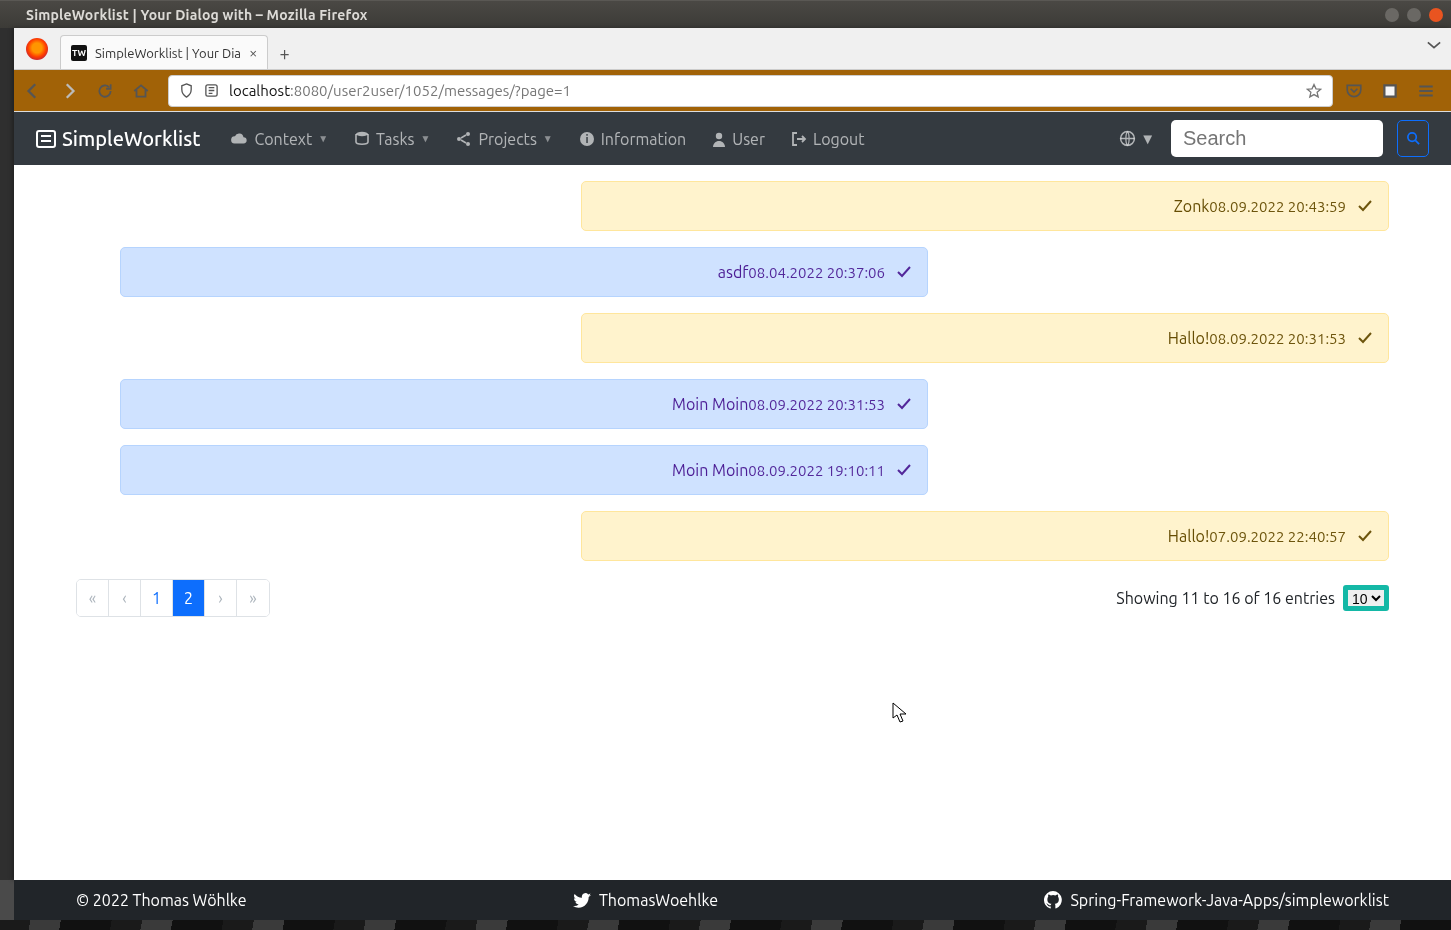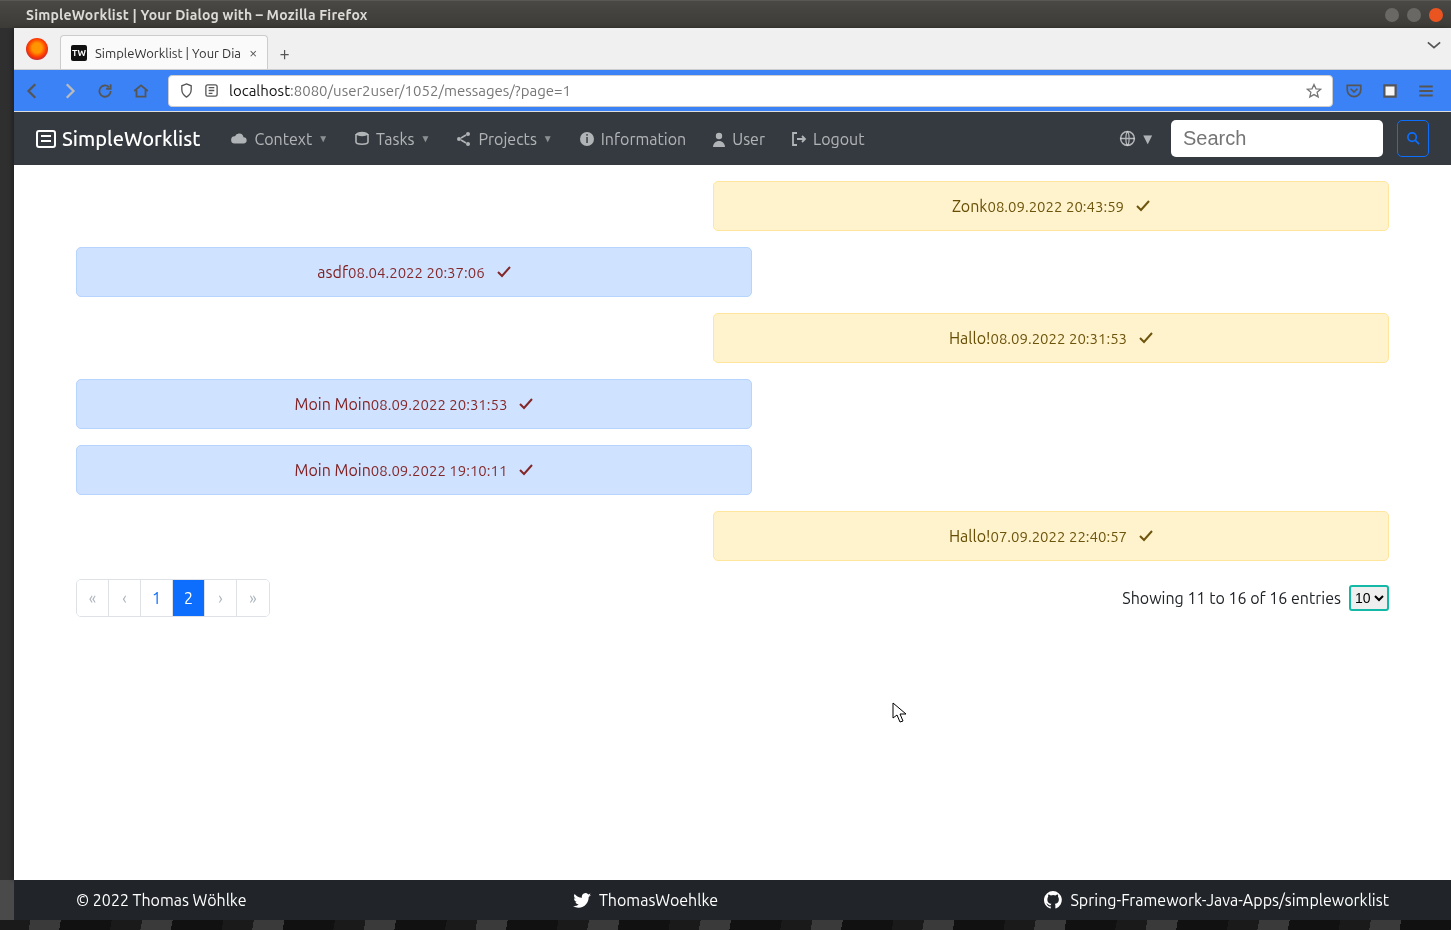--- a/index.html
+++ b/index.html
@@ -53,21 +53,21 @@
     padding:0 10px; font-size:13px; color:#333;
     position:relative;
     margin-top:44px;
   }
   .ff-tab .favicon { width:16px; height:16px; background:#111; color:#fff; font-size:9px; font-weight:700; display:flex; align-items:center; justify-content:center; border-radius:2px }
   .ff-tab .tab-title { flex:1; white-space:nowrap; overflow:hidden; text-overflow:ellipsis; }
   .ff-tab .tab-x { color:#555; font-size:15px; }
   .ff-newtab { width:32px; height:32px; display:flex; align-items:center; justify-content:center; color:#555; font-size:18px; }
   .ff-overflow { position:absolute; right:10px; top:10px; color:#555; }
   .ff-toolbar {
-    height:42px; background:#3b82f6; border-bottom:1px solid #ddd;
+    height:42px; background:#a16207; border-bottom:1px solid #ddd;
     display:flex; align-items:center; gap:12px; padding:0 10px;
   }
   .ff-ico { width:24px; text-align:center; color:#555; font-size:16px; }
   .ff-ico.disabled { color:#bbb; }
   .addr {
     flex:1; height:32px; border:1px solid #ccc; border-radius:4px;
     display:flex; align-items:center; padding:0 10px; background:#fff; font-size:15px;
     gap:10px;
   }
   .addr .lock { color:#555; }
@@ -109,42 +109,42 @@
   }
   .send-btn {
     margin-top:14px; background:#0d6efd; color:#fff; border:none;
     height:38px; padding:0 16px; border-radius:5px; font-size:16px;
     display:inline-flex; align-items:center; gap:7px;
   }
   .msgs { display:flex; flex-direction:column; gap:16px; margin-top:16px; }
   .msg-row { display:flex; }
   .msg-row.right { justify-content:flex-end; }
   .msg {
-    width: 676px; max-width:66%;
+    width: 808px; max-width:66%;
     border-radius:5px; padding:15px 16px;
-    font-size:16px; display:flex; justify-content:center; align-items:center;
+    font-size:16px; display:flex; justify-content:flex-end; align-items:center;
   }
   .msg.sent { background:#fff3cd; border:1px solid #ffe69c; color:#664d03; }
-  .msg.recv { background:#cfe2ff; border:1px solid #b6d4fe; color:#7f1d1d; }
+  .msg.recv { background:#cfe2ff; border:1px solid #b6d4fe; color:#4c1d95;margin-left:44px; }
   .msg .ts { font-size:15px; display:flex; gap:12px; align-items:center; opacity:.95 }
   .checkmark { font-size:14px; }
   .table-footer {
     display:flex; align-items:center; justify-content:space-between;
     margin-top:18px;
   }
   .pagination { display:flex; border:1px solid #dee2e6; border-radius:5px; overflow:hidden }
   .pagination .pg {
     min-width:32px; height:36px; display:flex; align-items:center; justify-content:center;
     padding:0 10px; border-right:1px solid #dee2e6; color:#0d6efd; background:#fff; font-size:16px;
   }
   .pagination .pg:last-child{ border-right:none }
   .pagination .pg.disabled { color:#adb5bd; }
   .pagination .pg.active { background:#0d6efd; color:#fff; }
   .entries { display:flex; align-items:center; gap:8px; color:#212529; font-size:16px }
-  .entries select { height:26px; border:2px solid #14b8a6; border-radius:3px; background:#efefef; font-size:14px }
+  .entries select { height:26px; border:5px solid #14b8a6; border-radius:3px; background:#efefef; font-size:14px }
   
   .footer {
     position:absolute; left:14px; right:0; bottom:10px; height:40px;
     background:#212529; color:#ccc; display:flex; align-items:center;
     justify-content:space-between; padding:0 62px; font-size:16px;
   }
   .footer .mid, .footer .right { display:flex; align-items:center; gap:8px; color:#ffffff }
   .footer .left { color:#fff }
   .bottom-strip {
     position:absolute; left:0; right:0; bottom:0; height:10px;

